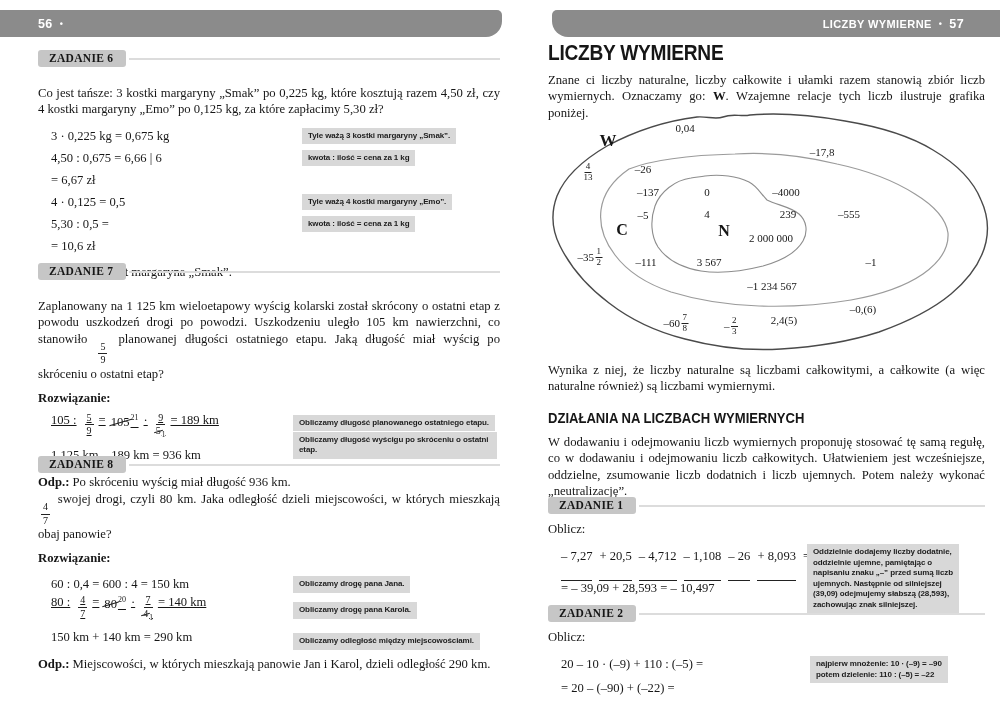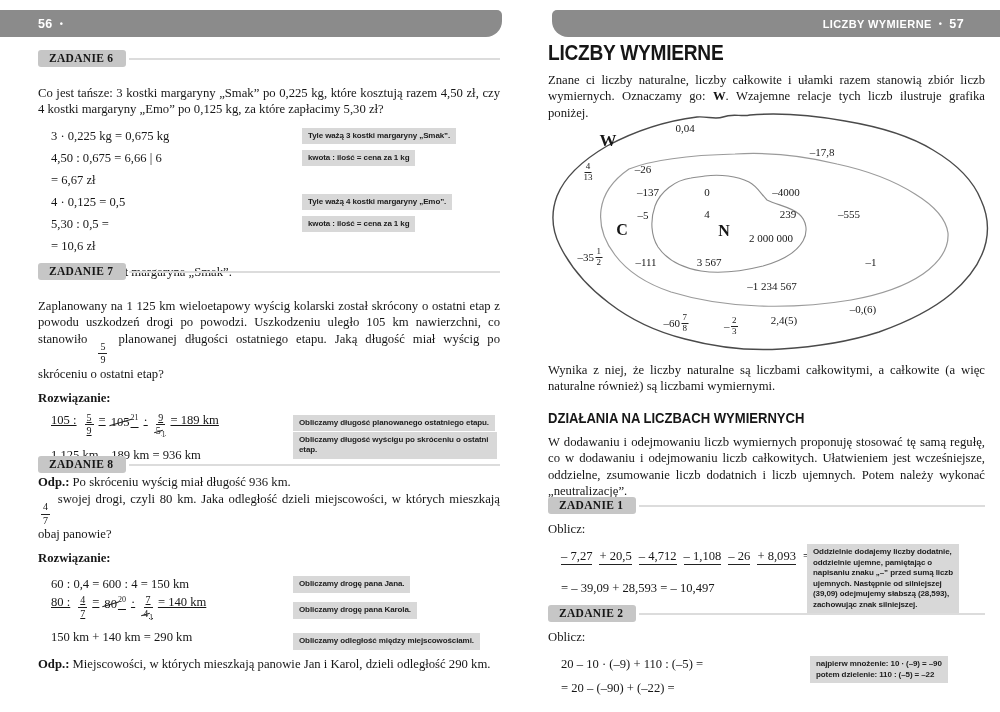--- a/index.html
+++ b/index.html
@@ -48,21 +48,21 @@
   .frac{display:inline-flex;flex-direction:column;align-items:center;line-height:1.05;
         font-size:10px;vertical-align:-7px;margin:0 3px;}
   .frac .fn{border-bottom:1px solid #222;padding:0 2px 1px;}
   .frac .fd{padding-top:1px;}
   .mtall .frac{vertical-align:baseline;}
   .struck{position:relative;display:inline-block;}
   .struck::after{content:"";position:absolute;left:-2px;right:-2px;top:46%;
                  border-top:1.1px solid #222;transform:rotate(-16deg);}
   sup.s{font-size:8px;vertical-align:6px;margin-left:1px;}
   sub.s{font-size:7.5px;vertical-align:-3px;margin-left:1px;}
-  .uterm{border-bottom:1.2px solid #222;padding-bottom:1px;margin-right:7px;white-space:nowrap;}
+  .uterm{border-bottom:1.2px solid #222;padding-bottom:17px;margin-right:7px;white-space:nowrap;}
 
   
   .bigtitle{font-family:"Liberation Sans",sans-serif;font-weight:bold;font-size:22px;
             display:inline-block;transform:scaleX(.87);transform-origin:0 60%;letter-spacing:-.3px;}
   .sechead{font-family:"Liberation Sans",sans-serif;font-weight:bold;font-size:14.5px;
            display:inline-block;transform:scaleX(.9);transform-origin:0 60%;}
 
   
   .diagram{position:absolute;left:-3px;top:108px;width:445px;height:247px;}
   .diagram svg{position:absolute;left:0;top:0;}

